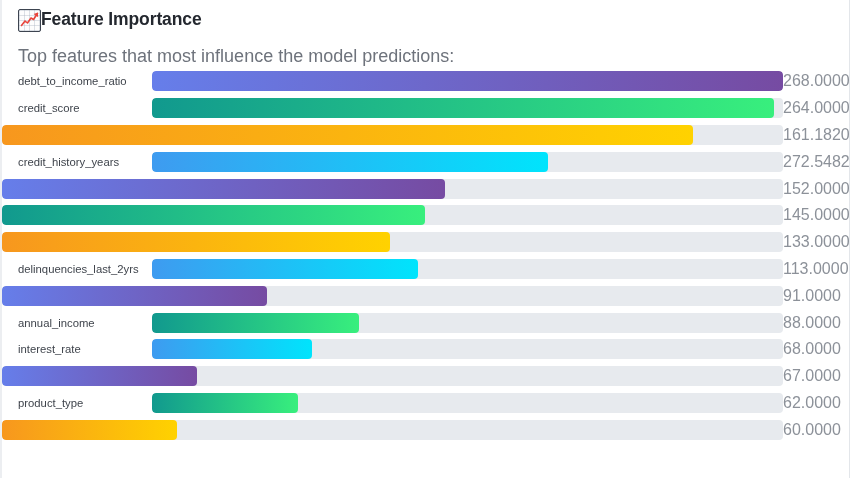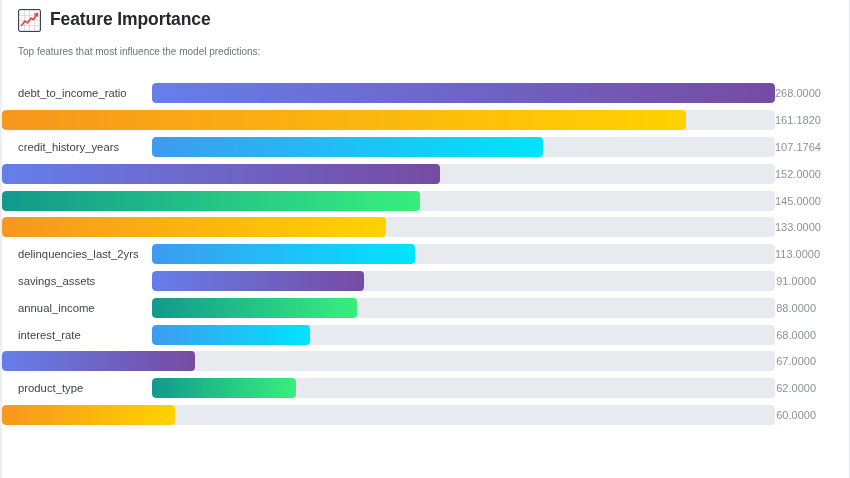--- a/index.html
+++ b/index.html
@@ -23,21 +23,20 @@
     background: #ffffff;
     border-left: 2px solid #eceef1;
     border-right: 1px solid #e3e6ea;
     padding: 0;
   }
 
   
   .card-header {
     display: flex;
     align-items: center;
-    gap: 9px;
     padding: 7px 0 0 16px;
     height: 26px;
   }
   .chart-icon {
     width: 21px;
     height: 21px;
     flex: 0 0 21px;
     border: 1.5px solid #3d4450;
     border-radius: 2px;
     background:
@@ -51,33 +50,32 @@
 
   .card-title {
     font-size: 17.5px;
     font-weight: bold;
     color: #24282f;
     letter-spacing: -0.1px;
     line-height: 1;
   }
 
   .card-subtitle {
-    font-size: 10px;
+    font-size: 18px;
     color: #6e737c;
     padding: 14px 0 0 16px;
     line-height: 1;
   }
 
   
   .rows {
     position: absolute;
     left: 0;
     top: 68px;
-    right: 8px;
-    margin-top: 12px;
+    right: 0;
   }
   .row {
     display: flex;
     align-items: center;
     height: 26.8px;
   }
   .feature-name {
     width: 150px;
     flex: 0 0 150px;
     padding-left: 16px;
@@ -101,21 +99,21 @@
     top: 0;
     bottom: 0;
     border-radius: 4px;
   }
   .value-label {
     width: 66px;
     flex: 0 0 66px;
     text-align: right;
     padding-right: 25px;
     box-sizing: border-box;
-    font-size: 11px;
+    font-size: 16px;
     color: #8c9199;
     white-space: nowrap;
   }
 
   .g-purple { background: linear-gradient(to right, #667eea 0%, #764ba2 100%); }
   .g-green  { background: linear-gradient(to right, #11998e 0%, #38ef7d 100%); }
   .g-orange { background: linear-gradient(to right, #f7971e 0%, #ffd200 100%); }
   .g-blue   { background: linear-gradient(to right, #3e9bf0 0%, #00e4fc 100%); }
 </style>
 </head>
@@ -137,31 +135,38 @@
 
   <div class="rows">
       <div class="row">
         <div class="feature-name">debt_to_income_ratio</div>
         <div class="bar-track">
           <div class="bar-fill g-purple" style="width: 100%;"></div>
         </div>
         <div class="value-label">268.0000</div>
       </div>
       <div class="row">
+        <div class="feature-name">credit_score</div>
+        <div class="bar-track">
+          <div class="bar-fill g-green" style="width: 98.5075%;"></div>
+        </div>
+        <div class="value-label">264.0000</div>
+      </div>
+      <div class="row">
         <div class="bar-track">
           <div class="bar-fill g-orange" style="width: 88.4328%;"></div>
         </div>
         <div class="value-label">161.1820</div>
       </div>
       <div class="row">
         <div class="feature-name">credit_history_years</div>
         <div class="bar-track">
           <div class="bar-fill g-blue" style="width: 62.6866%;"></div>
         </div>
-        <div class="value-label">107.1764</div>
+        <div class="value-label">272.5482</div>
       </div>
       <div class="row">
         <div class="bar-track">
           <div class="bar-fill g-purple" style="width: 56.7164%;"></div>
         </div>
         <div class="value-label">152.0000</div>
       </div>
       <div class="row">
         <div class="bar-track">
           <div class="bar-fill g-green" style="width: 54.1045%;"></div>
@@ -175,21 +180,20 @@
         <div class="value-label">133.0000</div>
       </div>
       <div class="row">
         <div class="feature-name">delinquencies_last_2yrs</div>
         <div class="bar-track">
           <div class="bar-fill g-blue" style="width: 42.1642%;"></div>
         </div>
         <div class="value-label">113.0000</div>
       </div>
       <div class="row">
-        <div class="feature-name">savings_assets</div>
         <div class="bar-track">
           <div class="bar-fill g-purple" style="width: 33.9552%;"></div>
         </div>
         <div class="value-label">91.0000</div>
       </div>
       <div class="row">
         <div class="feature-name">annual_income</div>
         <div class="bar-track">
           <div class="bar-fill g-green" style="width: 32.8358%;"></div>
         </div>

